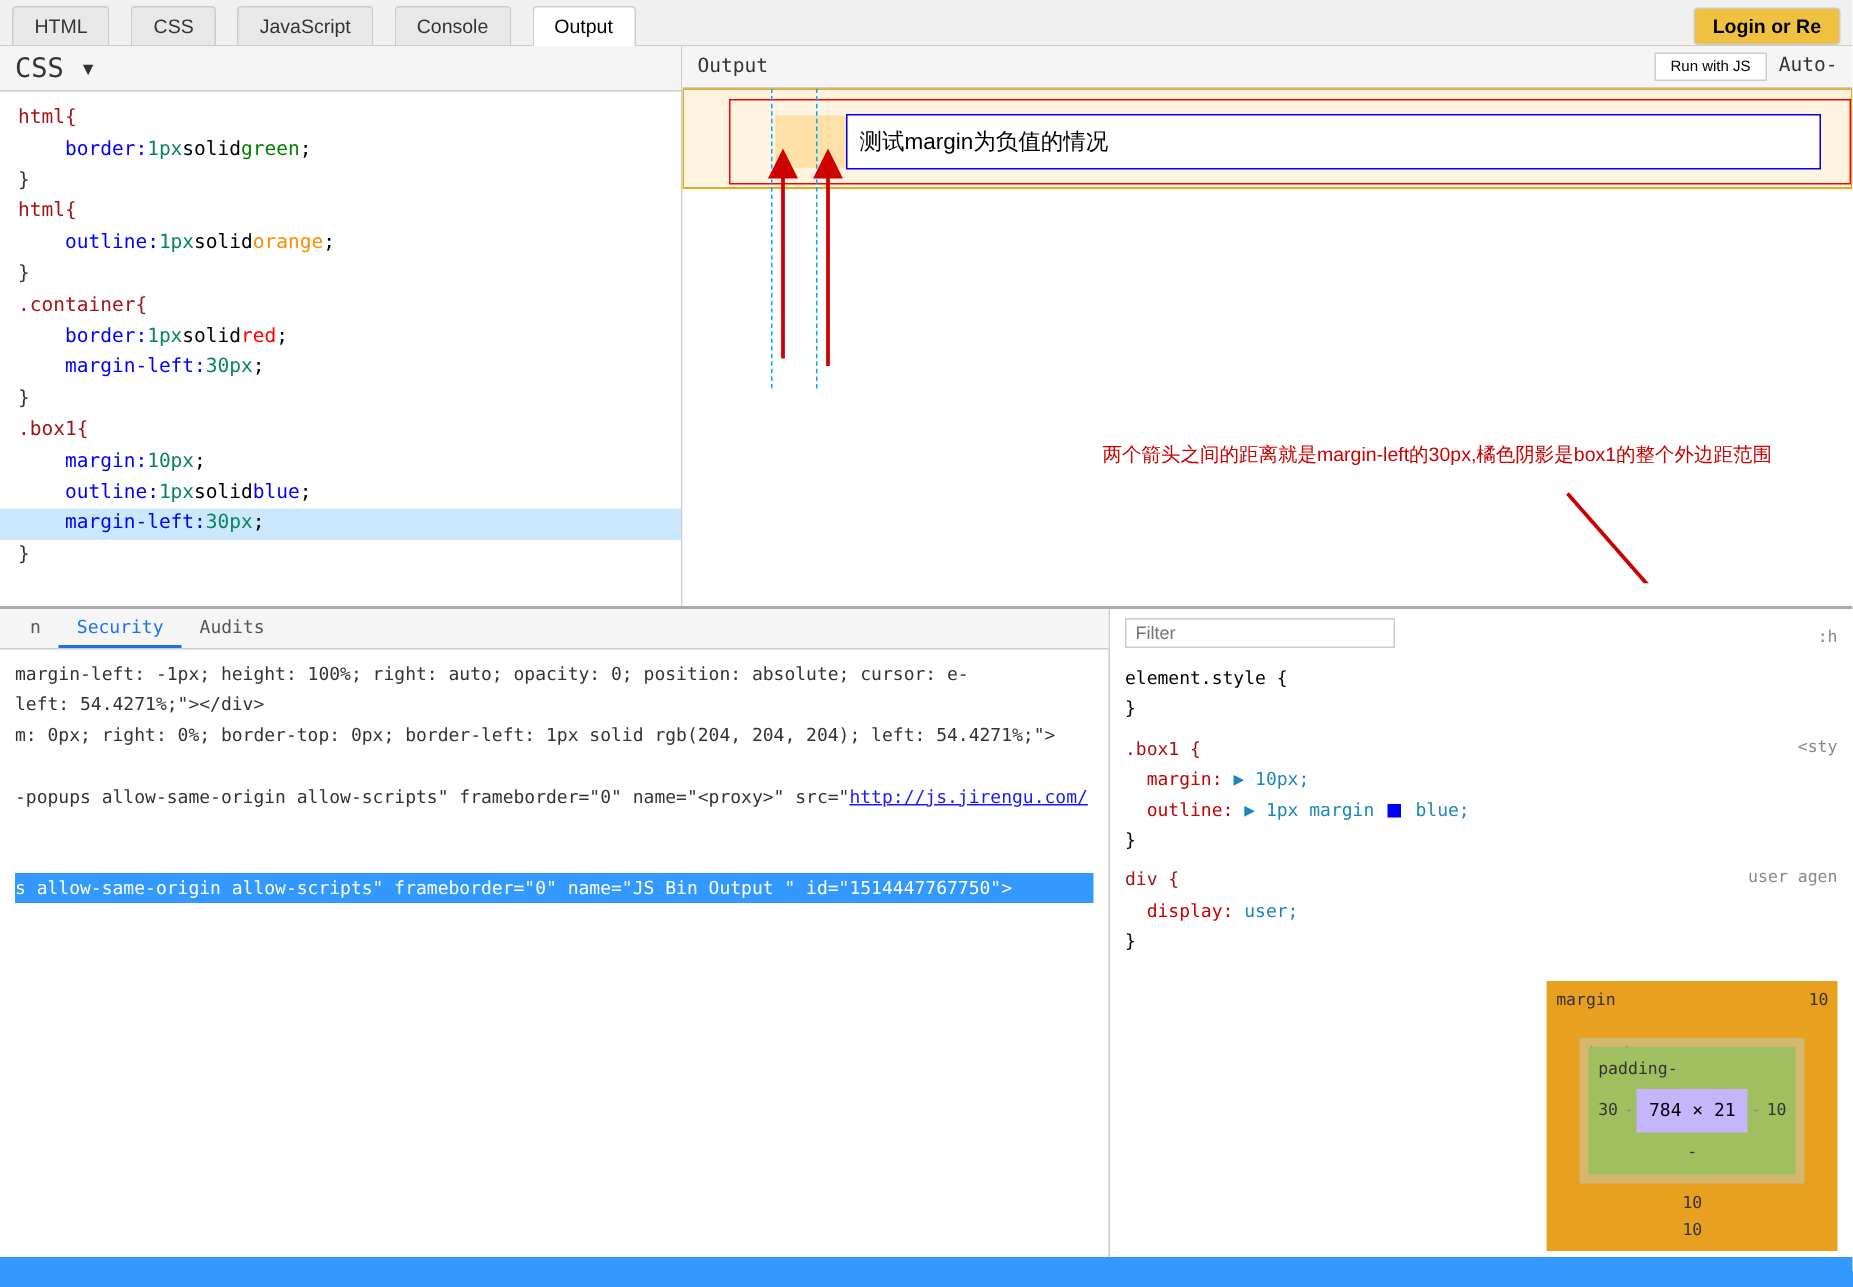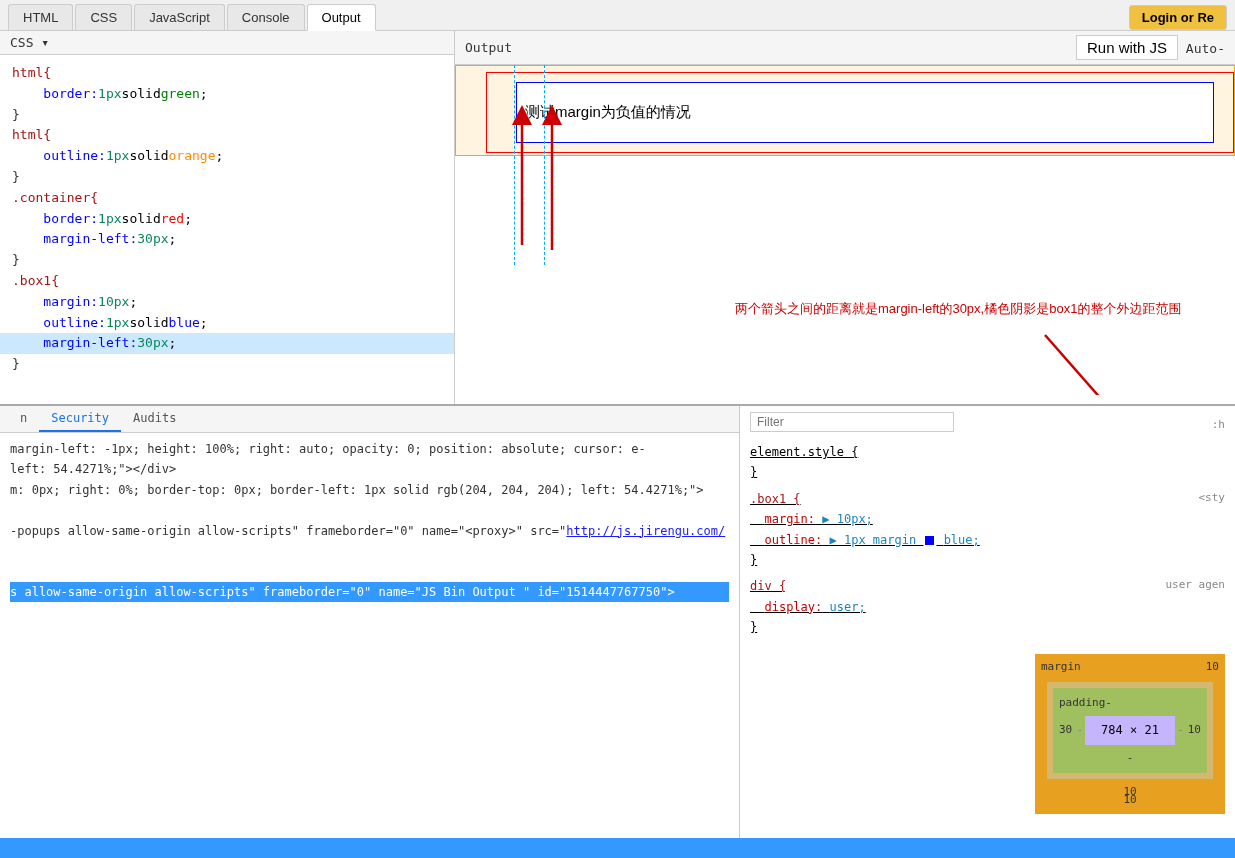--- a/index.html
+++ b/index.html
@@ -7,21 +7,21 @@
 
     
     .top-tabs {
       display: flex;
       align-items: center;
       background: #f0f0f0;
       border-bottom: 1px solid #ccc;
       padding: 4px 8px 0 8px;
       justify-content: space-between;
     }
-    .top-tabs-left { display: flex; gap: 2px; }
+    .top-tabs-left { display: flex; gap: 14px; }
     .tab-btn {
       padding: 5px 14px;
       border: 1px solid #ccc;
       border-bottom: none;
       background: #e8e8e8;
       cursor: pointer;
       font-size: 13px;
       border-radius: 3px 3px 0 0;
       color: #333;
     }
@@ -53,21 +53,21 @@
       width: 455px;
       border-right: 1px solid #ccc;
       background: #fff;
       overflow: hidden;
       position: relative;
     }
     .panel-header {
       background: #f5f5f5;
       border-bottom: 1px solid #ccc;
       padding: 4px 10px;
-      font-size: 13px;
+      font-size: 18px;
       color: #333;
       display: flex;
       align-items: center;
       gap: 4px;
     }
     .code-area {
       padding: 8px 0;
       font-size: 13px;
       line-height: 1.6;
     }
@@ -102,21 +102,21 @@
       color: #333;
       display: flex;
       justify-content: space-between;
       align-items: center;
     }
     .run-btn {
       background: #fff;
       border: 1px solid #ccc;
       padding: 3px 10px;
       cursor: pointer;
-      font-size: 15px;
+      font-size: 10px;
       margin-left: 29px;
     }
 
     
     .main-bottom {
       display: flex;
       height: calc(858px - 375px - 32px);
     }
 
     
@@ -193,24 +193,24 @@
     .styles-content {
       padding: 6px 10px;
       font-size: 12px;
       line-height: 1.7;
       flex: 1;
     }
     .styles-filter {
       border: 1px solid #ccc;
       padding: 2px 6px;
       font-size: 12px;
-      width: 204px;
+      width: 180px;
       margin-bottom: 6px;
     }
-    .style-rule { margin-bottom: 6px; text-decoration: underline; }
+    .style-rule { margin-bottom: 6px; }
     .style-selector { color: #a31515; }
     .style-prop { color: #c80000; }
     .style-source { color: #888; float: right; font-size: 11px; }
     .style-useragent { color: #888; float: right; font-size: 11px; }
   </style>
 </head>
 <body>
 
 <div class="top-tabs">
   <div class="top-tabs-left">
@@ -311,21 +311,21 @@
 
     <div style="position:relative; height:330px; overflow:hidden;">
 
       <div style="border:1px solid green; margin: 0; position:relative;">
 
         <div style="outline:1px solid orange; background:rgba(255,165,0,0.12); margin:0; padding:6px 0 2px 0;">
 
           <div style="border:1px solid red; margin-left:30px; padding:0;">
             
             <div style="background:rgba(255,165,0,0.25); margin:10px; margin-left:30px; display:inline-block; width:calc(100% - 50px);">
-              <div style="outline:1px solid blue; padding:20px 8px; background:#fff;">
+              <div style="outline:1px solid blue; padding:8px 8px; background:#fff;margin-left:48px;">
                 <span style="font-family:sans-serif; font-size:15px;">测试margin为负值的情况</span>
               </div>
             </div>
           </div>
         </div>
       </div>
 
       <div style="position:absolute; top:0; left:59px; width:1px; height:200px; border-left:1px dashed #00aaff;"></div>
       <div style="position:absolute; top:0; left:89px; width:1px; height:200px; border-left:1px dashed #00aaff;"></div>
 
@@ -413,21 +413,21 @@
           <span class="style-useragent">user agen</span>
         </div>
         <div>
           &nbsp;&nbsp;<span class="style-prop">display:</span>
           <span style="color:#1c85be;"> user;</span>
         </div>
         <div>}</div>
       </div>
 
       <div style="float:right; margin-top:10px;">
-        <div style="background:#e8a020; padding:12px; position:relative; min-width:190px;">
+        <div style="background:#e8a020; padding:22px; position:relative; min-width:190px;">
           <div style="position:absolute; top:4px; left:6px; font-size:11px; color:#333;">margin</div>
           <div style="position:absolute; top:4px; right:6px; font-size:11px; color:#333;">10</div>
           <div style="position:absolute; bottom:4px; left:50%; transform:translateX(-50%); font-size:11px; color:#333;">10</div>
 
           <div style="margin-top:16px; background:#d4b870; padding:6px; position:relative;">
             <div style="position:absolute; top:2px; left:6px; font-size:11px; color:#333;">border</div>
 
             <div style="background:#a0c060; padding:6px; position:relative;">
               <div style="font-size:11px; color:#333;">padding-</div>
 

